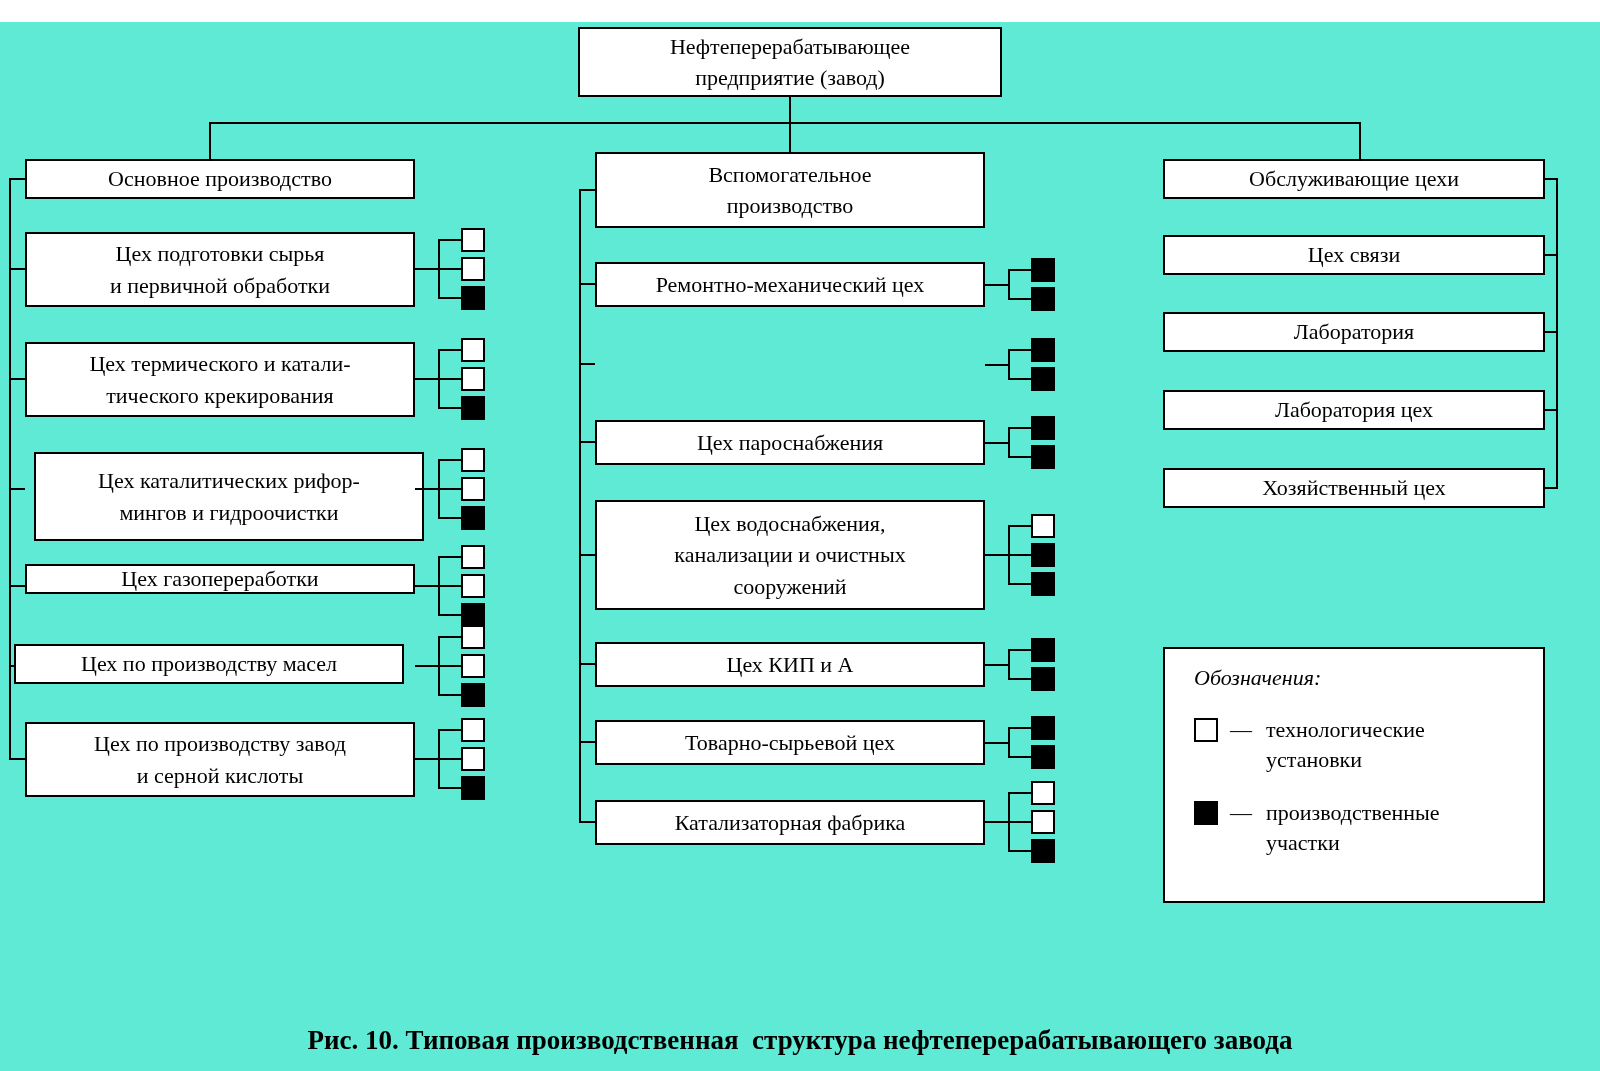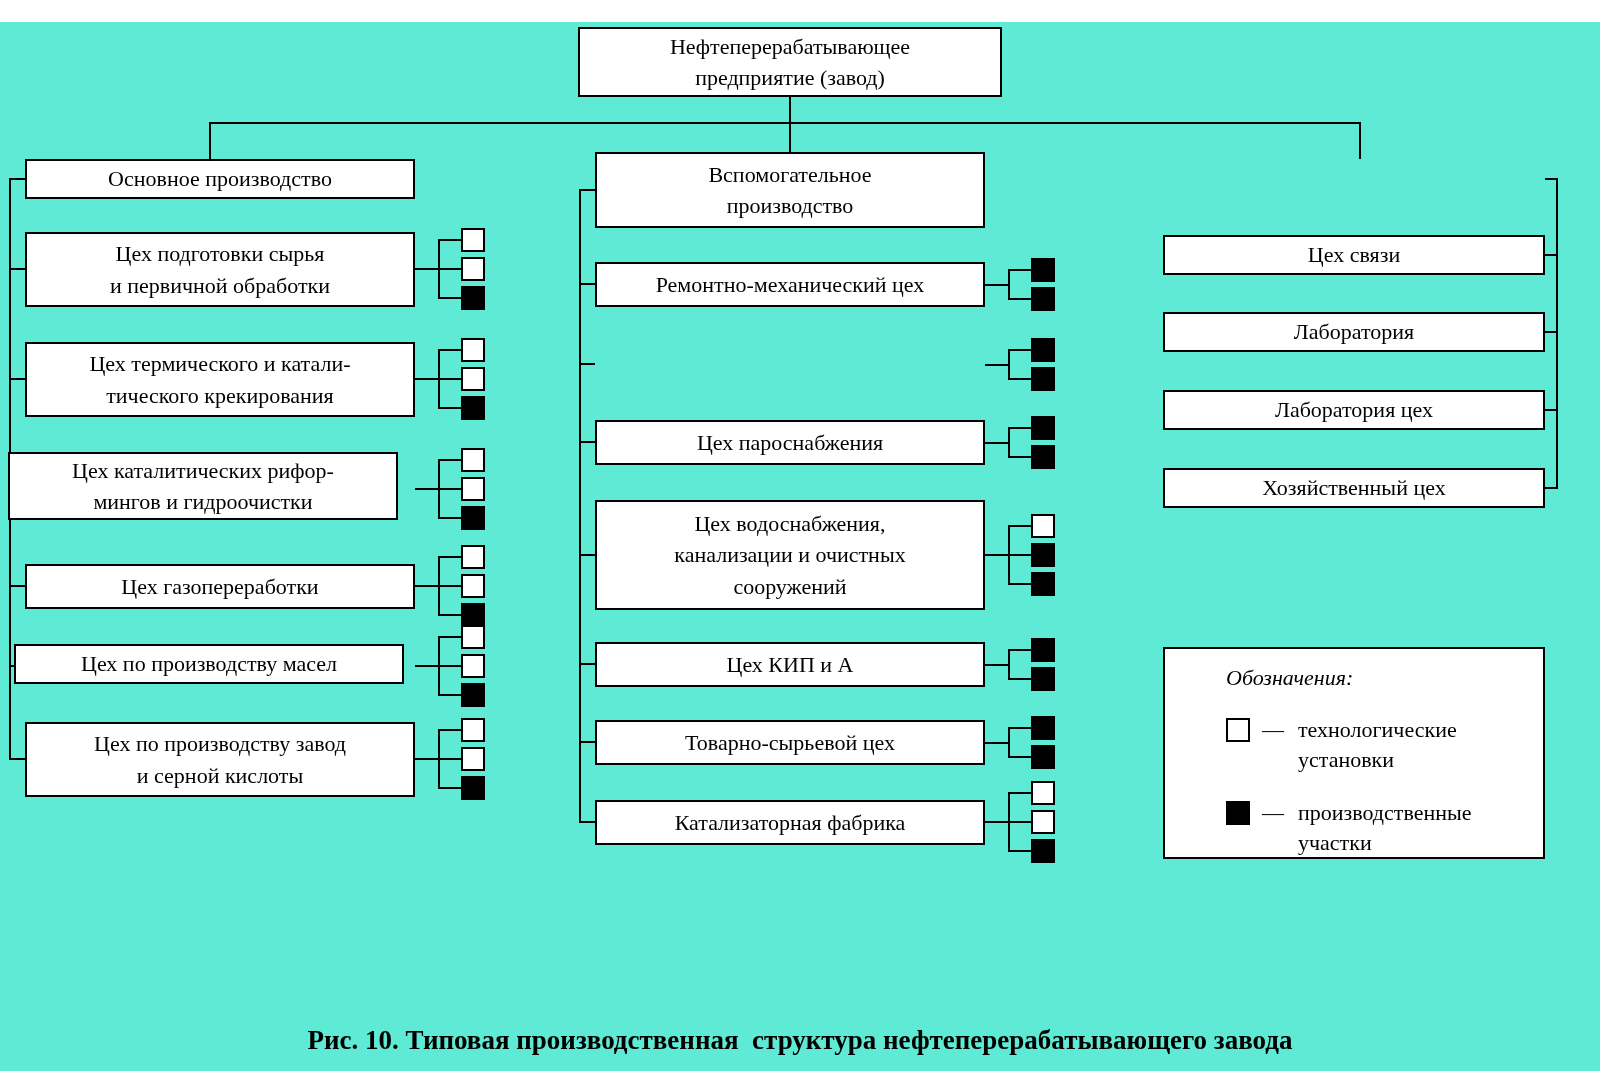--- a/index.html
+++ b/index.html
@@ -41,25 +41,25 @@
     width:24px;
     height:24px;
     border:2px solid #000;
     box-sizing:border-box;
   }
   .legend{
     position:absolute;
     left:1163px;
     top:625px;
     width:382px;
-    height:212px;
+    height:256px;
     border:2px solid #000;
     box-sizing:border-box;
     background:#fff;
-    padding:16px 10px 0 61px;
+    padding:16px 10px 0 29px;
   }
   .legend-title{
     font-style:italic;
     font-size:22px;
   }
   .legend-entry{
     display:flex;
     align-items:flex-start;
     margin-top:24px;
   }
@@ -114,23 +114,23 @@
   <div class="line" style="left:9px;top:356px;width:16px;height:2px;"></div>
   <div class="line" style="left:9px;top:466px;width:16px;height:2px;"></div>
   <div class="line" style="left:9px;top:563px;width:16px;height:2px;"></div>
   <div class="line" style="left:9px;top:643px;width:16px;height:2px;"></div>
   <div class="line" style="left:9px;top:736px;width:16px;height:2px;"></div>
 
   <div class="box" style="left:25px;top:210px;width:390px;height:75px;">Цех подготовки сырья
 и первичной обработки</div>
   <div class="box" style="left:25px;top:320px;width:390px;height:75px;">Цех термического и катали-
 тического крекирования</div>
-  <div class="box" style="left:8px;top:430px;width:390px;height:68px;">Цех каталитических рифор-
+  <div class="box" style="left:34px;top:430px;width:390px;height:89px;">Цех каталитических рифор-
 мингов и гидроочистки</div>
-  <div class="box" style="left:25px;top:542px;width:390px;height:45px;">Цех газопереработки</div>
+  <div class="box" style="left:25px;top:542px;width:390px;height:30px;">Цех газопереработки</div>
   <div class="box" style="left:14px;top:622px;width:390px;height:40px;">Цех по производству масел</div>
   <div class="box" style="left:25px;top:700px;width:390px;height:75px;">Цех по производству завод
 и серной кислоты</div>
 
   <div class="cluster" style="left: 415px; top: 206px; height: 82px;">
       <div class="line" style="left: 0px; top: 40px; width: 24px; height: 2px;"></div>
       <div class="line" style="left: 23px; top: 11px; width: 2px; height: 60px;"></div>
       <div class="line" style="left: 24px; top: 11px; width: 22px; height: 2px;"></div>
       <div class="unit-square" style="top: 0px; background: rgb(255, 255, 255);"></div>
       <div class="line" style="left: 24px; top: 40px; width: 22px; height: 2px;"></div>
@@ -265,20 +265,21 @@
       <div class="line" style="left: 0px; top: 40px; width: 24px; height: 2px;"></div>
       <div class="line" style="left: 23px; top: 11px; width: 2px; height: 60px;"></div>
       <div class="line" style="left: 24px; top: 11px; width: 22px; height: 2px;"></div>
       <div class="unit-square" style="top: 0px; background: rgb(255, 255, 255);"></div>
       <div class="line" style="left: 24px; top: 40px; width: 22px; height: 2px;"></div>
       <div class="unit-square" style="top: 29px; background: rgb(255, 255, 255);"></div>
       <div class="line" style="left: 24px; top: 69px; width: 22px; height: 2px;"></div>
       <div class="unit-square" style="top: 58px; background: rgb(0, 0, 0);"></div>
     </div>
 
+  <div class="box" style="left:1163px;top:137px;width:382px;height:40px;">Обслуживающие цехи</div>
 
   <div class="line" style="left:1556px;top:156px;width:2px;height:311px;"></div>
   <div class="line" style="left:1545px;top:156px;width:13px;height:2px;"></div>
   <div class="line" style="left:1545px;top:232px;width:13px;height:2px;"></div>
   <div class="line" style="left:1545px;top:309px;width:13px;height:2px;"></div>
   <div class="line" style="left:1545px;top:387px;width:13px;height:2px;"></div>
   <div class="line" style="left:1545px;top:465px;width:13px;height:2px;"></div>
 
   <div class="box" style="left:1163px;top:213px;width:382px;height:40px;">Цех связи</div>
   <div class="box" style="left:1163px;top:290px;width:382px;height:40px;">Лаборатория</div>

